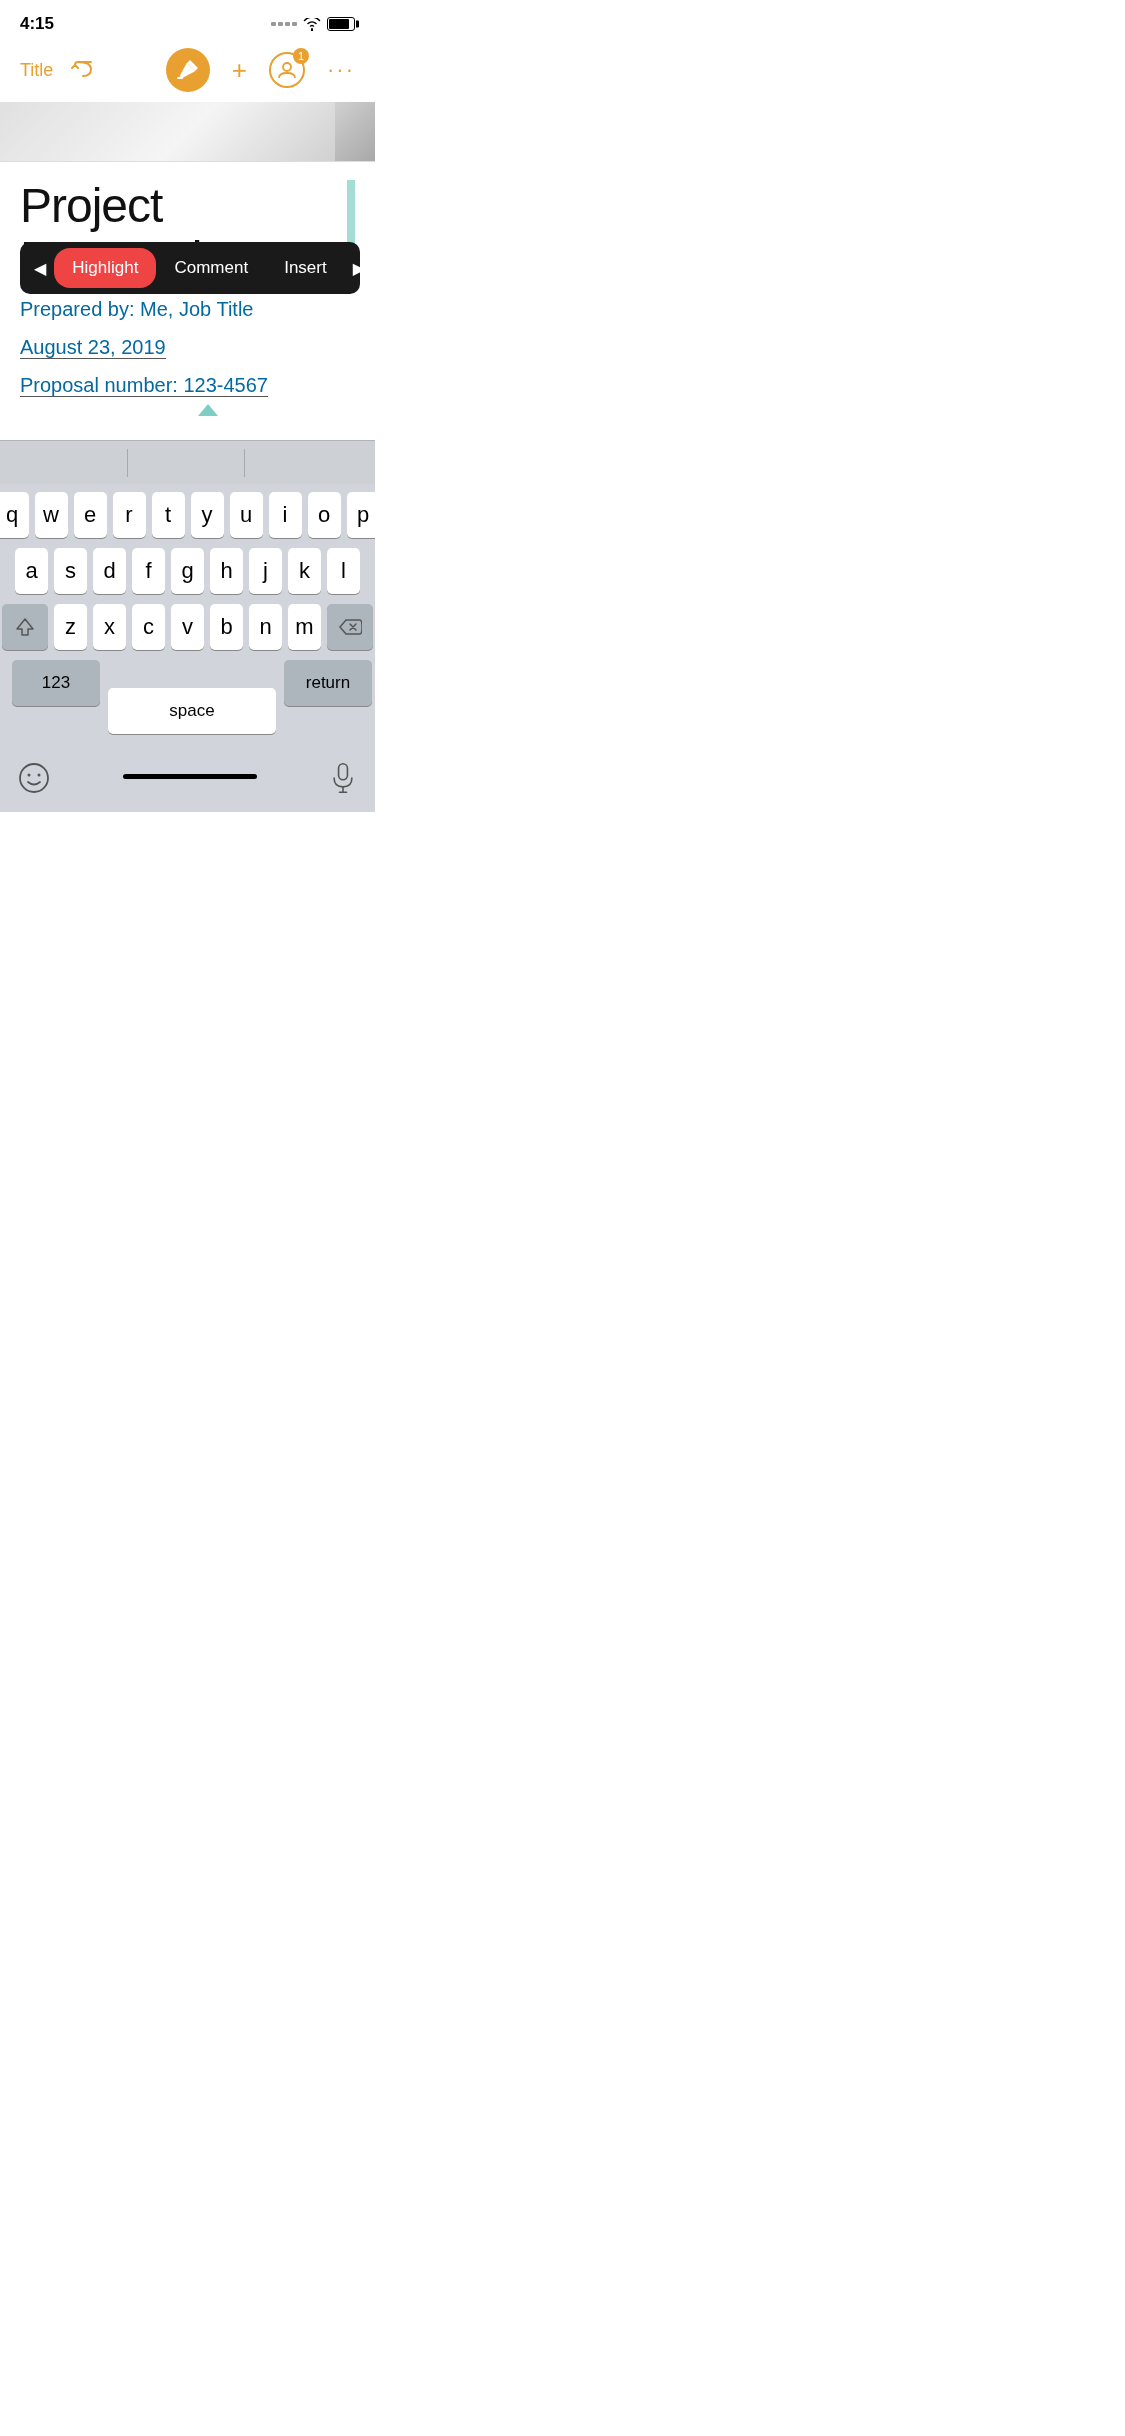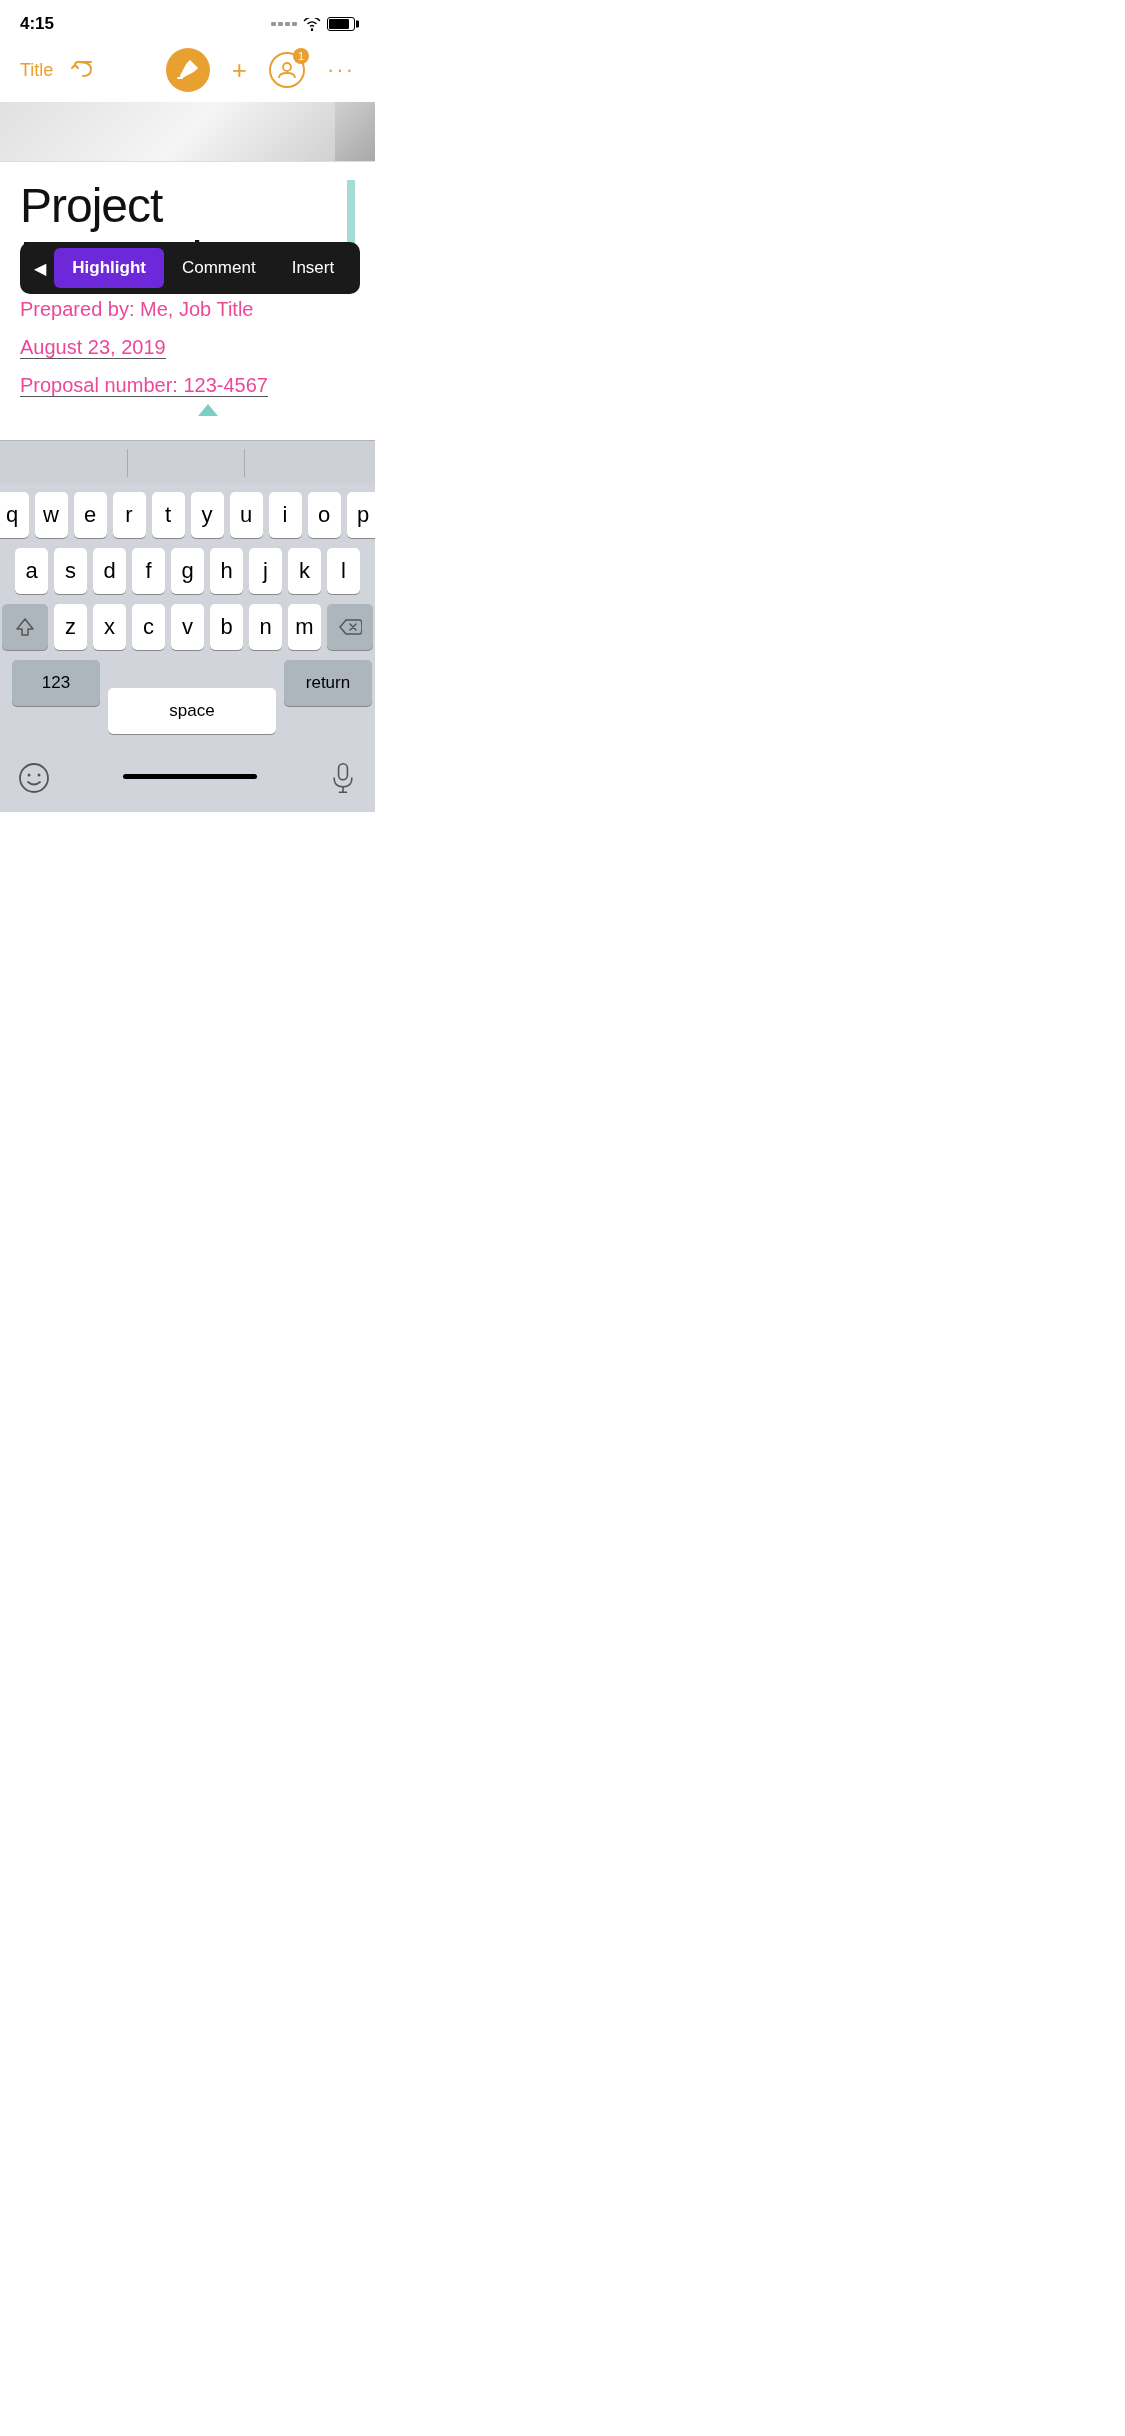--- a/index.html
+++ b/index.html
@@ -198,28 +198,27 @@
     }
     .ctx-btn {
       color: #fff;
       font-size: 17px;
       font-weight: 400;
       padding: 10px 18px;
       cursor: pointer;
       background: none; border: none;
     }
     .ctx-btn.active {
-      background: #6d28d9;
-      border-radius: 6px;
-      font-weight: bold;
+      background: #ef4444;
+      border-radius: 16px;
     }
 
     .doc-subtitle {
       font-size: 20px;
-      color: #ec4899;
+      color: #0369a1;
       margin-top: 8px;
       line-height: 1.5;
     }
     .date-underline {
       border-bottom: 1.5px solid #555;
       display: inline;
     }
     .proposal-underline {
       border-bottom: 1.5px solid #555;
       display: inline;

